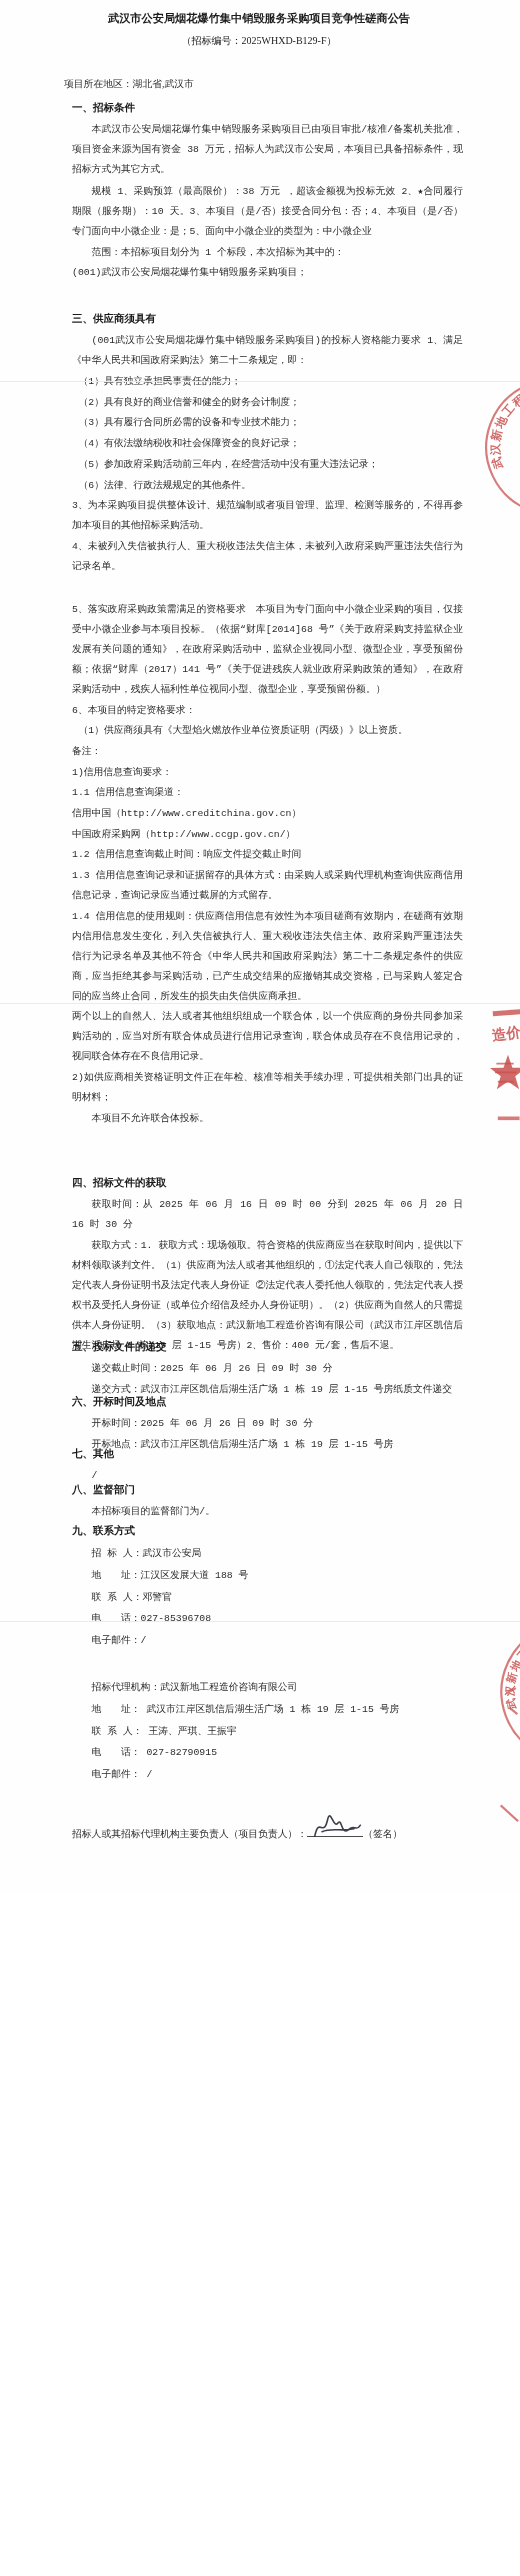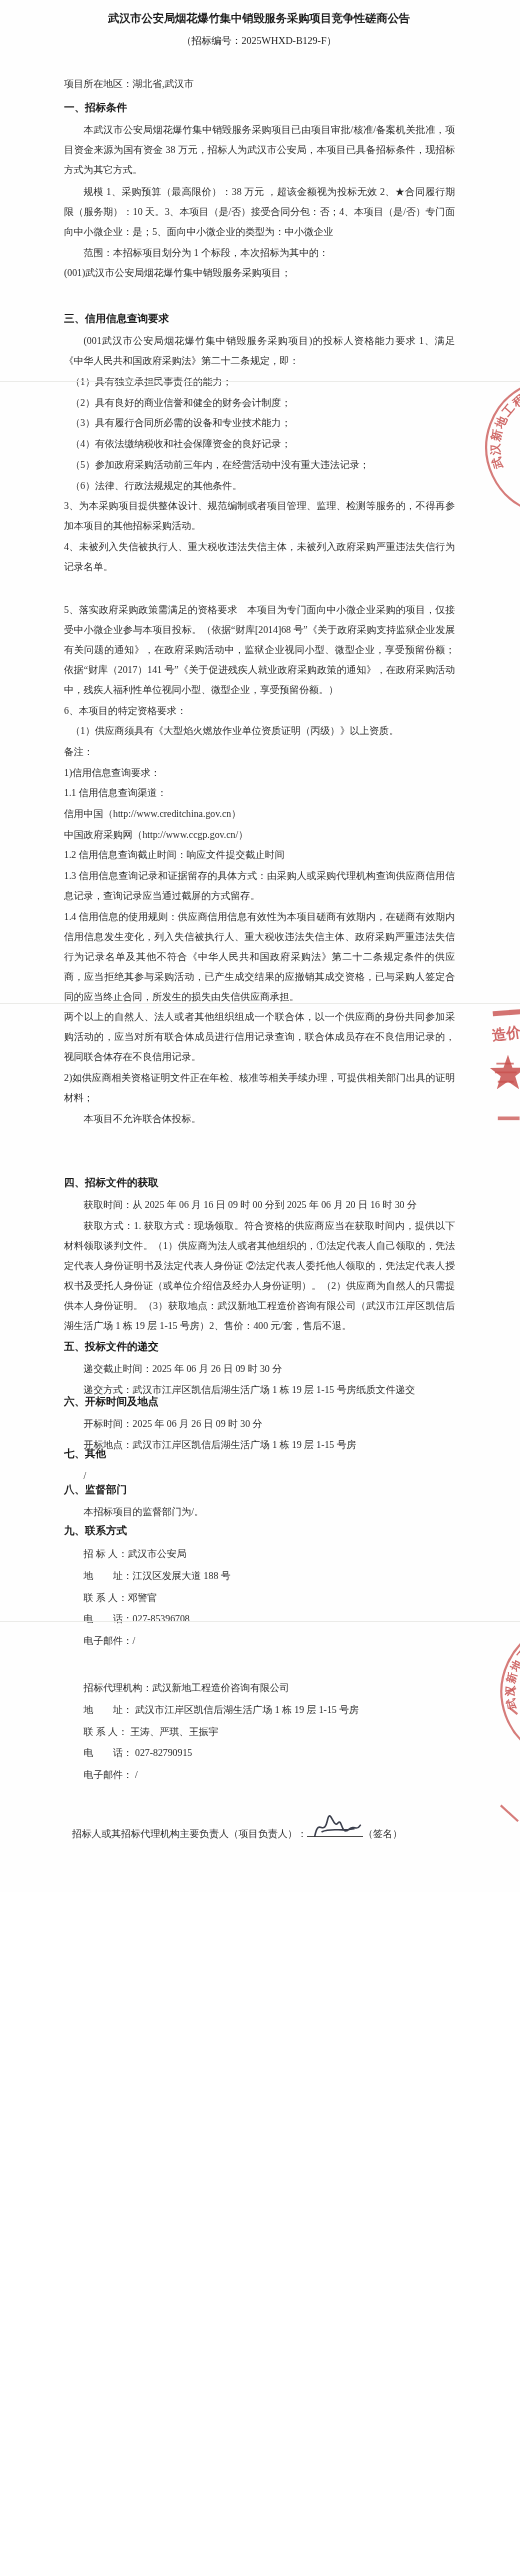--- a/index.html
+++ b/index.html
@@ -2,21 +2,21 @@
 <html style="font-size:11.6px"><head>
 <meta charset="utf-8">
 <style>
   html,body{margin:0;padding:0;background:#fff;}
   .page{position:relative;width:521px;height:1892px;background:#fefefe;overflow:hidden;
         font-family:"Liberation Serif","DejaVu Serif",serif;color:#2b2b2b;}
   .doc-head{padding:8.7px 67px 0 64px;}
   .doc-title{text-align:center;font-size:11.2px;font-weight:bold;line-height:19px;color:#1d1d1d;}
   .doc-subtitle{text-align:center;font-size:10px;margin-top:5px;line-height:16px;color:#222;}
   .region-line{position:absolute;left:64px;top:75px;width:391px;font-size:9.8px;line-height:17.4px;}
-  .section{position:absolute;left:64px;width:391px;}
+  .section{position:absolute;left:72px;width:391px;font-family:Liberation Mono, monospace;}
   .sec0{top:97px}.sec1{top:182px}.sec2{top:308px}.sec3{top:1172px}.sec4{top:1336px}
   .sec5{top:1391px}.sec6{top:1443px}.sec7{top:1479px}.sec8{top:1520px}
   .sec-heading{font-size:10.5px;font-weight:bold;line-height:22px;margin-bottom:1.4px;color:#1a1a1a;}
   .para{font-size:9.8px;line-height:20px;margin-bottom:0.7px;text-align:justify;}
   .para.indent{text-indent:2em;}
   .para.item{margin-left:6.5px;}
   .para.contact{text-indent:2em;line-height:21px;}
   .para.gap-top{margin-top:23px;}
   .para.gap-top-lg{margin-top:26px;}
   .sig-row{position:absolute;left:72px;top:1823px;font-size:9.8px;line-height:22px;white-space:nowrap;}
@@ -49,21 +49,21 @@
       <div class="section sec0">
         <div class="sec-heading">一、招标条件</div>
         <div class="para indent">本武汉市公安局烟花爆竹集中销毁服务采购项目已由项目审批/核准/备案机关批准，项目资金来源为国有资金 38 万元，招标人为武汉市公安局，本项目已具备招标条件，现招标方式为其它方式。</div>
       </div>
       <div class="section sec1">
         <div class="para indent">规模 1、采购预算（最高限价）：38 万元 ，超该金额视为投标无效 2、★合同履行期限（服务期）：10 天。3、本项目（是/否）接受合同分包：否；4、本项目（是/否）专门面向中小微企业：是；5、面向中小微企业的类型为：中小微企业</div>
         <div class="para indent">范围：本招标项目划分为 1 个标段，本次招标为其中的：</div>
         <div class="para flush">(001)武汉市公安局烟花爆竹集中销毁服务采购项目；</div>
       </div>
       <div class="section sec2">
-        <div class="sec-heading">三、信用信息查询要求</div>
+        <div class="sec-heading">三、供应商须具有</div>
         <div class="para indent">(001武汉市公安局烟花爆竹集中销毁服务采购项目)的投标人资格能力要求 1、满足《中华人民共和国政府采购法》第二十二条规定，即：</div>
         <div class="para item">（1）具有独立承担民事责任的能力；</div>
         <div class="para item">（2）具有良好的商业信誉和健全的财务会计制度；</div>
         <div class="para item">（3）具有履行合同所必需的设备和专业技术能力；</div>
         <div class="para item">（4）有依法缴纳税收和社会保障资金的良好记录；</div>
         <div class="para item">（5）参加政府采购活动前三年内，在经营活动中没有重大违法记录；</div>
         <div class="para item">（6）法律、行政法规规定的其他条件。</div>
         <div class="para flush">3、为本采购项目提供整体设计、规范编制或者项目管理、监理、检测等服务的，不得再参加本项目的其他招标采购活动。</div>
         <div class="para flush">4、未被列入失信被执行人、重大税收违法失信主体，未被列入政府采购严重违法失信行为记录名单。</div>
         <div class="para flush gap-top">5、落实政府采购政策需满足的资格要求　本项目为专门面向中小微企业采购的项目，仅接受中小微企业参与本项目投标。（依据“财库[2014]68 号”《关于政府采购支持监狱企业发展有关问题的通知》，在政府采购活动中，监狱企业视同小型、微型企业，享受预留份额；依据“财库（2017）141 号”《关于促进残疾人就业政府采购政策的通知》，在政府采购活动中，残疾人福利性单位视同小型、微型企业，享受预留份额。）</div>

